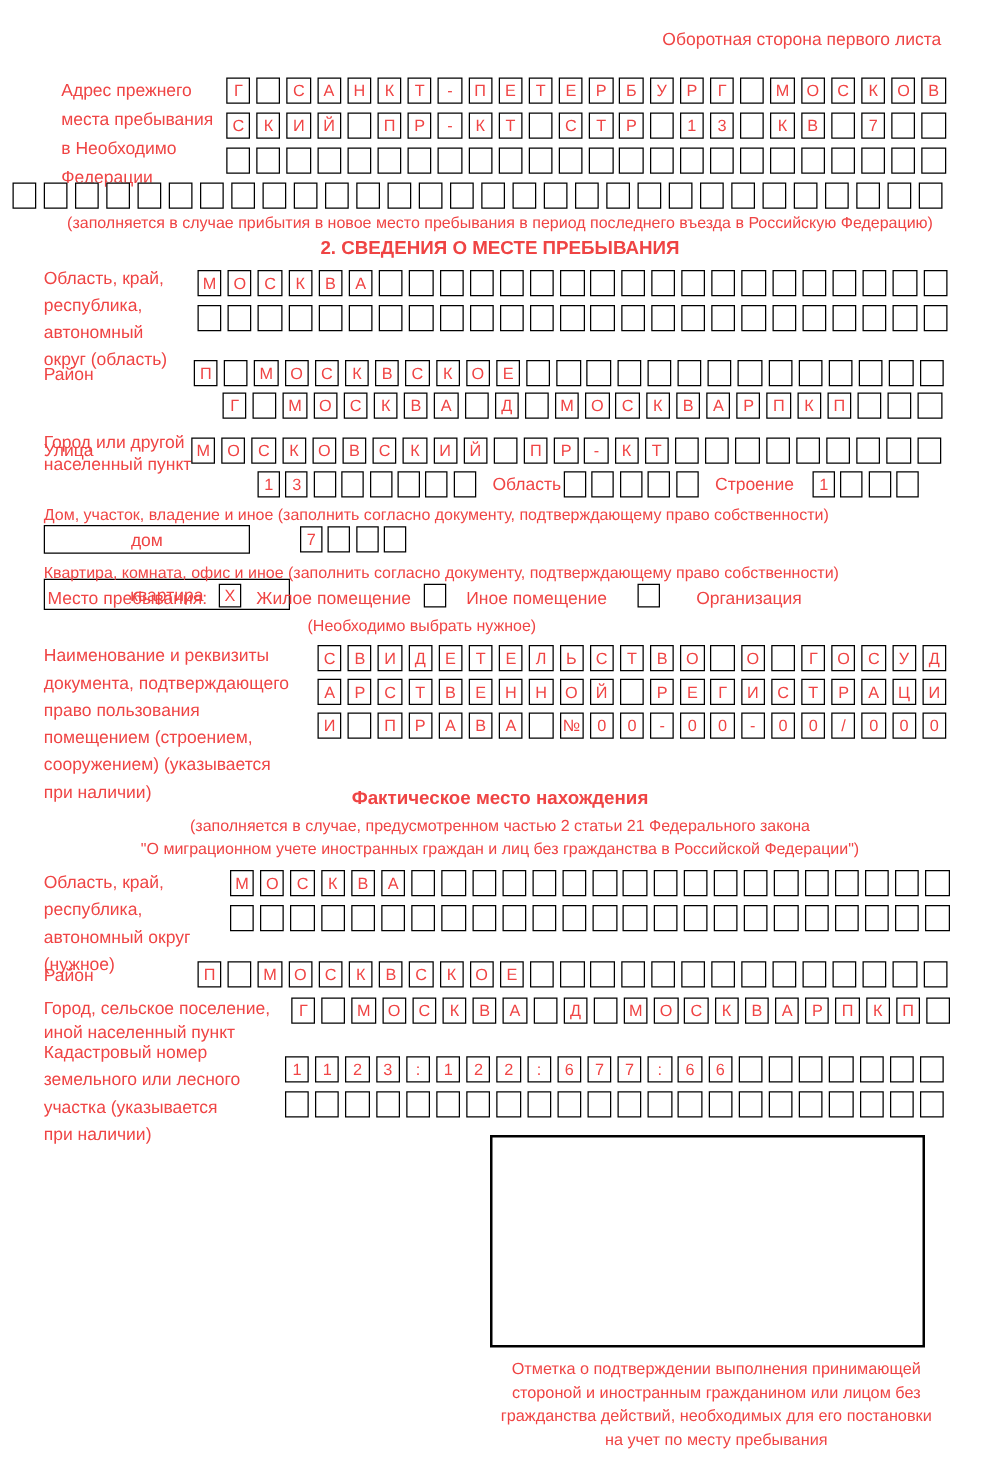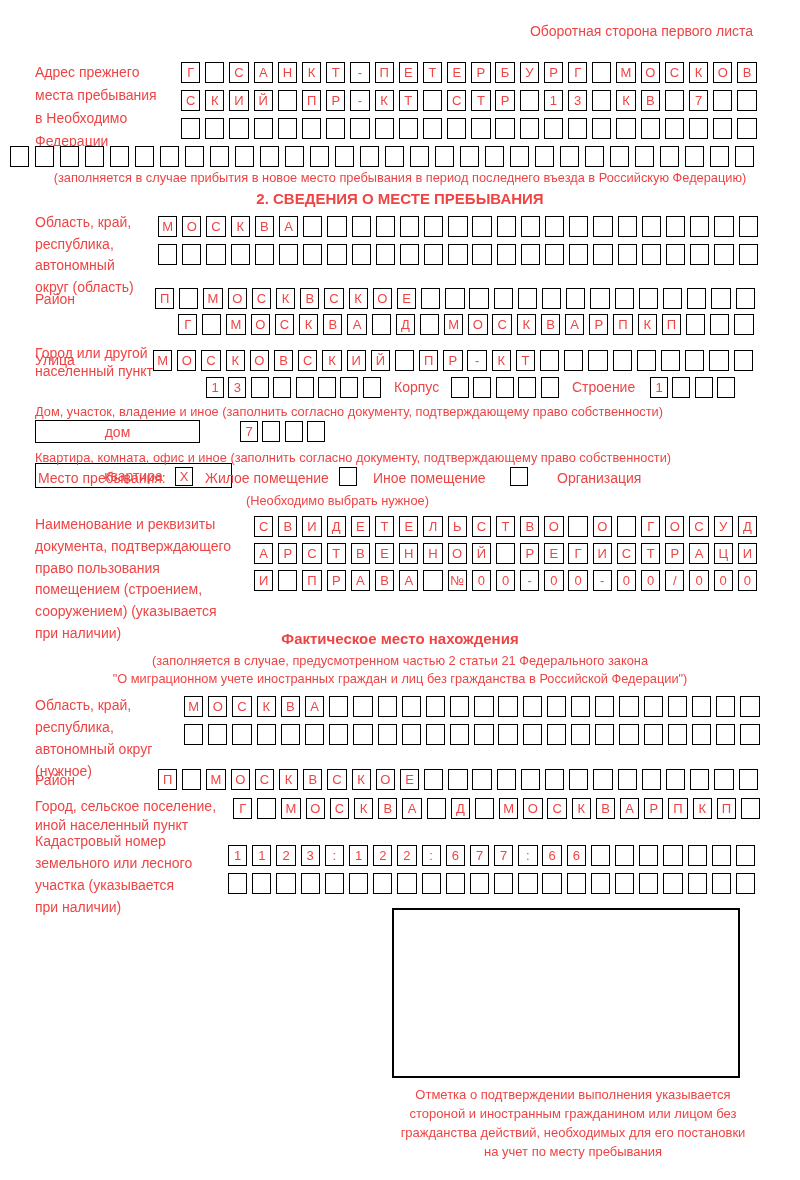--- a/index.html
+++ b/index.html
@@ -43,21 +43,21 @@
   .stamp-note { position:absolute; text-align:center; font-size:13px; }
   .stamp-note .line { line-height:19px; white-space:nowrap; }
 </style>
 </head>
 <body>
 
 <div class="page">
 
   <div class="header-note" style="right:47px; top:23px;">Оборотная сторона первого листа</div>
 
-  <div class="label" style="left:35px; top:61px; --lh:23px;">
+  <div class="label" style="left:49px; top:61px; --lh:23px;">
       <div class="line">Адрес прежнего</div>
       <div class="line">места пребывания</div>
       <div class="line">в Необходимо</div>
       <div class="line">Федерации</div>
     </div>
   <div class="cellrow" style="left:181px; top:62px;">
       <div class="cell">Г</div>
       <div class="cell"></div>
       <div class="cell">С</div>
       <div class="cell">А</div>
@@ -324,21 +324,21 @@
   <div class="cellrow pitch22" style="left:206px; top:377px;">
       <div class="cell">1</div>
       <div class="cell">3</div>
       <div class="cell"></div>
       <div class="cell"></div>
       <div class="cell"></div>
       <div class="cell"></div>
       <div class="cell"></div>
       <div class="cell"></div>
     </div>
-  <div class="single-label" style="left:394px; top:379px;">Корпус</div>
+  <div class="single-label" style="left:394px; top:379px;">Область</div>
   <div class="cellrow pitch22" style="left:451px; top:377px;">
       <div class="cell"></div>
       <div class="cell"></div>
       <div class="cell"></div>
       <div class="cell"></div>
       <div class="cell"></div>
     </div>
   <div class="single-label" style="left:572px; top:379px;">Строение</div>
   <div class="cellrow pitch22" style="left:650px; top:377px;">
       <div class="cell">1</div>
@@ -617,19 +617,19 @@
       <div class="cell"></div>
       <div class="cell"></div>
       <div class="cell"></div>
       <div class="cell"></div>
       <div class="cell"></div>
       <div class="cell"></div>
     </div>
 
   <div class="stampbox" style="left:392px; top:908px; width:348px; height:170px;"></div>
   <div class="stamp-note" style="left:378px; top:1085px; width:390px;">
-      <div class="line">Отметка о подтверждении выполнения указывается</div>
+      <div class="line">Отметка о подтверждении выполнения принимающей</div>
       <div class="line">стороной и иностранным гражданином или лицом без</div>
       <div class="line">гражданства действий, необходимых для его постановки</div>
       <div class="line">на учет по месту пребывания</div>
     </div>
 
 </div>
 
 </body></html>

